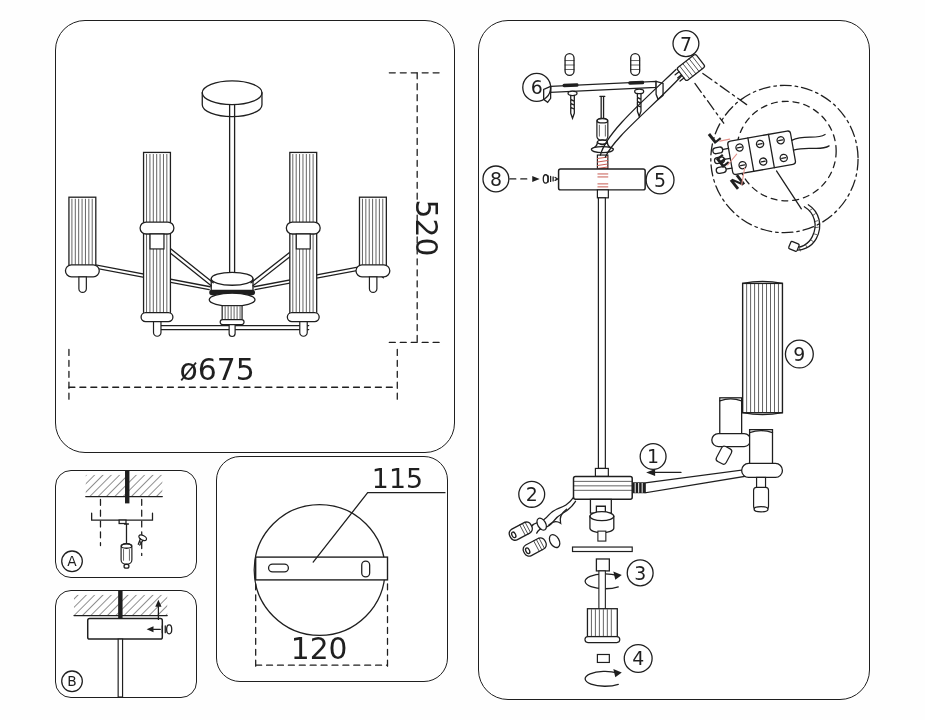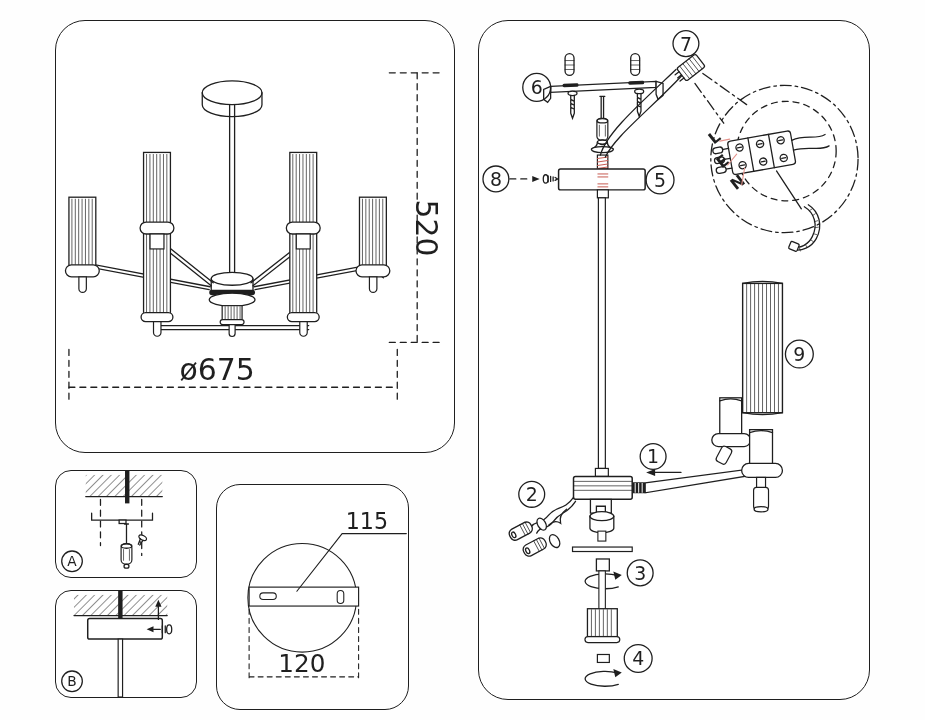--- a/index.html
+++ b/index.html
@@ -3,21 +3,21 @@
 <meta charset="utf-8">
 <style>
   html,body{margin:0;padding:0;background:#ffffff;}
   .page{position:relative;width:925px;height:720px;background:#fefefe;overflow:hidden;
         font-family:"DejaVu Sans",sans-serif;}
   .panel{position:absolute;background:#ffffff;border:1.6px solid #1f1f1f;box-sizing:border-box;}
   .panel svg{position:absolute;left:0;top:0;width:100%;height:100%;}
   #p-overview{left:55px;top:20px;width:400px;height:433px;border-radius:30px;}
   #p-stepA{left:55px;top:470px;width:142px;height:108px;border-radius:16px;}
   #p-stepB{left:55px;top:590px;width:142px;height:108px;border-radius:16px;}
-  #p-plate{left:216px;top:484px;width:193px;height:226px;border-radius:24px;}
+  #p-plate{left:216px;top:456px;width:232px;height:226px;border-radius:24px;}
   #p-assembly{left:478px;top:20px;width:392px;height:680px;border-radius:30px;}
   svg{stroke-linecap:round;}
   svg text{font-family:"DejaVu Sans",sans-serif;fill:#1f1f1f;stroke:none;}
   .dim{font-size:30px;}
   .dim-s{font-size:27px;}
   .callout{font-size:19px;}
   .steplabel{font-size:14px;}
   .wirelabel{font-size:16px;font-weight:bold;}
   .ln{stroke:#1f1f1f;stroke-width:1.3;fill:none;}
   .thin{stroke:#1f1f1f;stroke-width:0.7;fill:none;}

